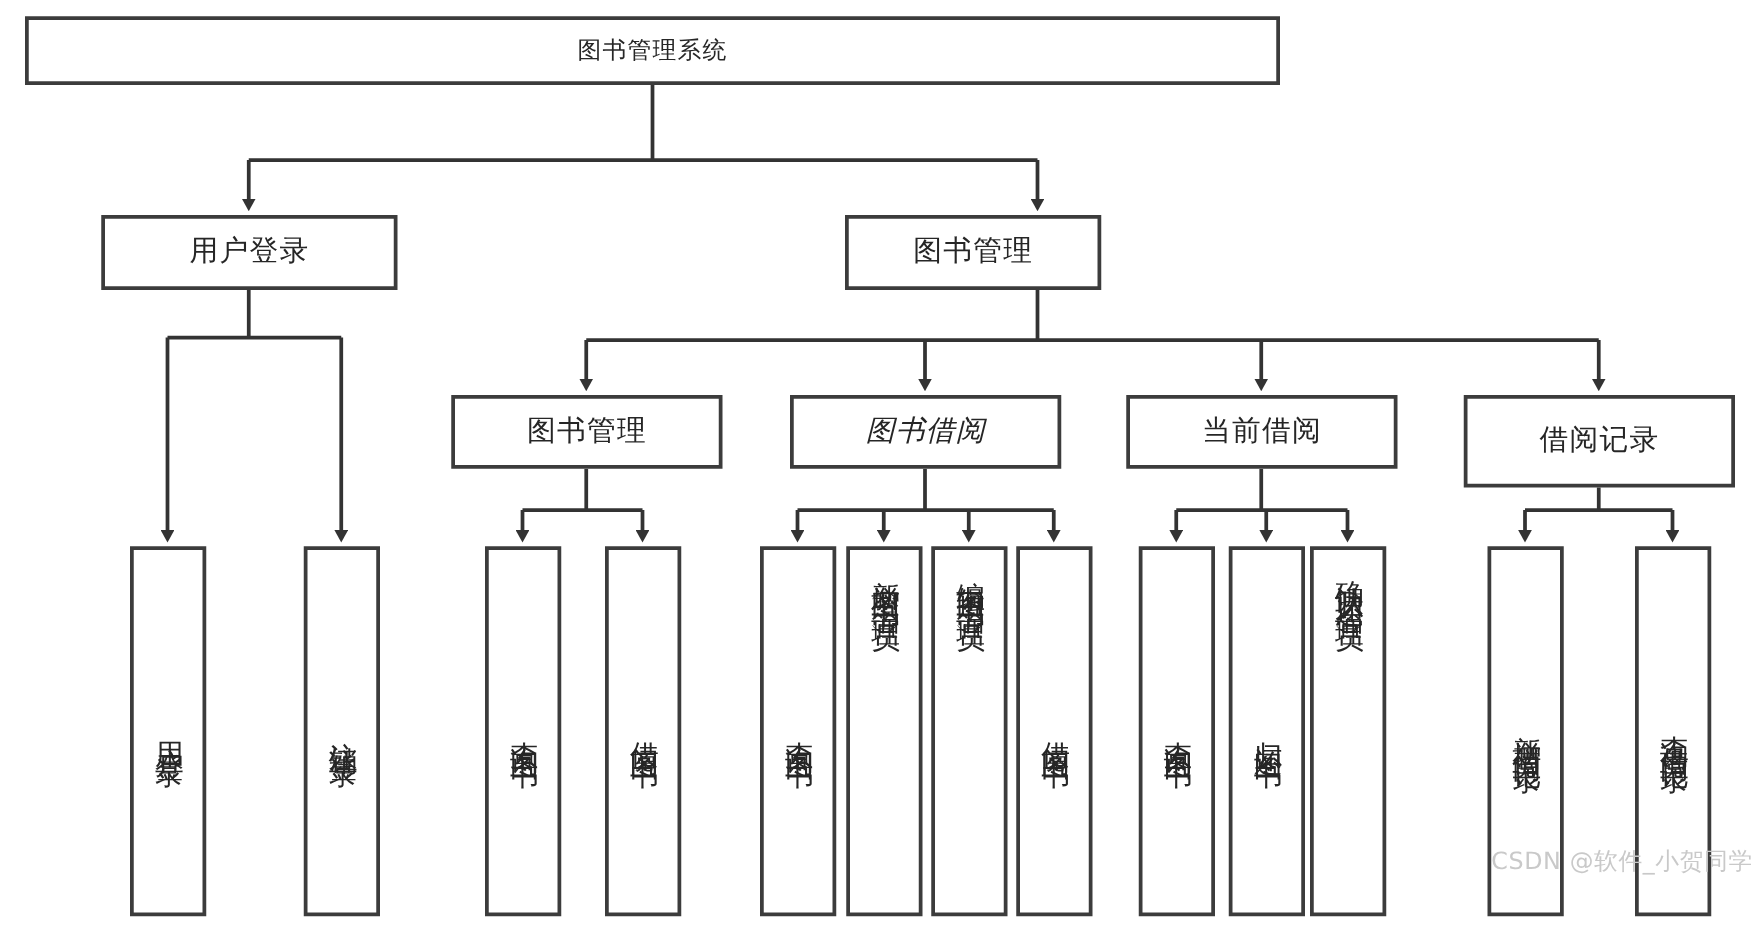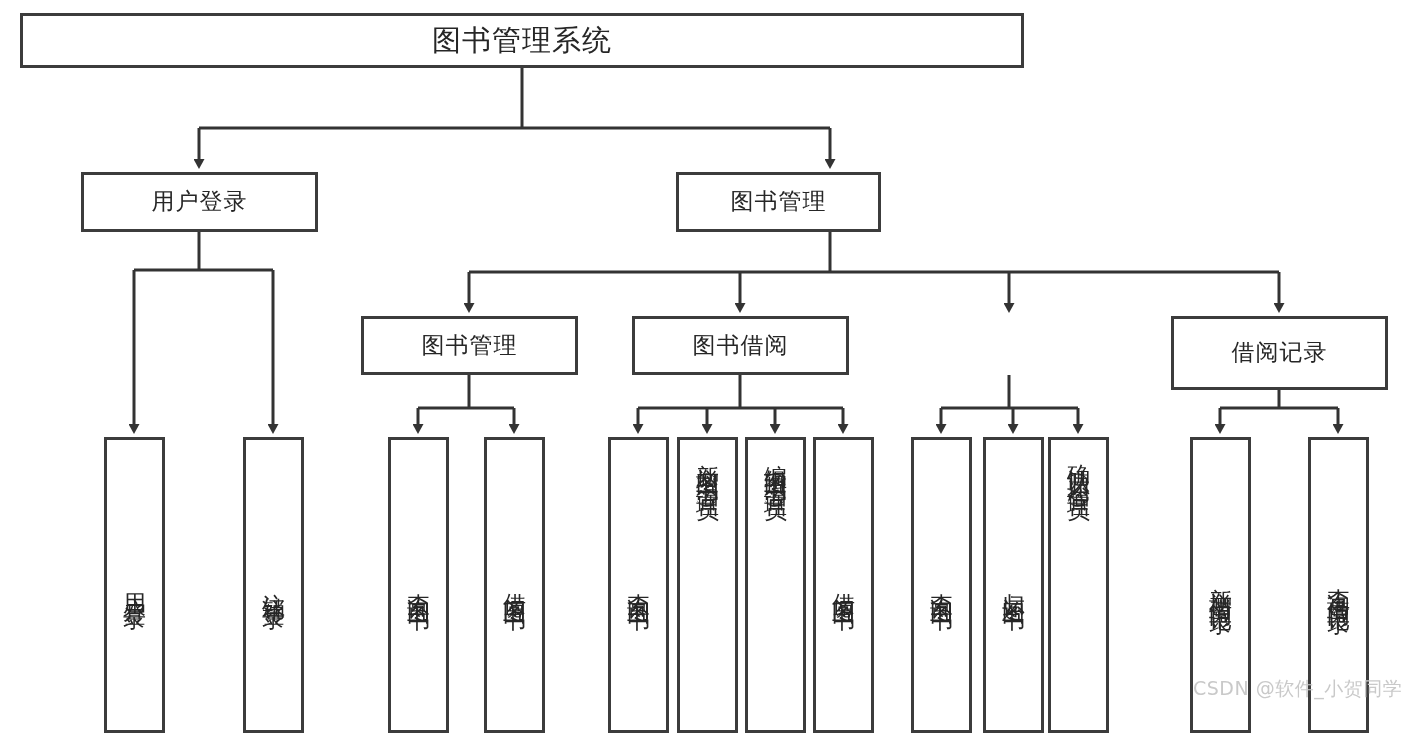--- a/index.html
+++ b/index.html
@@ -42,21 +42,21 @@
     text-align: center;
     line-height: 1.18;
     white-space: nowrap;
   }
   
   .node.horiz .label {
     font-size: 23px;
     letter-spacing: 1px;
   }
   .node.root .label {
-    font-size: 29px;
+    font-size: 19px;
     letter-spacing: 1px;
   }
   
   .node.vert {
     align-items: flex-start;
     justify-content: center;
     padding-top: 6px;
   }
   .node.vert .label {
     writing-mode: vertical-rl;
@@ -141,22 +141,25 @@
   <div class="node horiz" style="left:81px; top:172px; width:237px; height:60px;">
     <span class="label">用户登录</span>
   </div>
   <div class="node horiz" style="left:676px; top:172px; width:205px; height:60px;">
     <span class="label">图书管理</span>
   </div>
 
   <div class="node horiz" style="left:361px; top:316px; width:217px; height:59px;">
     <span class="label">图书管理</span>
   </div>
-  <div class="node horiz" style="left:632px; top:316px; width:217px; height:59px;">
+  <div class="node horiz" style="left:632px; top:316px; width:217px; height:59px;font-style:italic;">
     <span class="label">图书借阅</span>
+  </div>
+  <div class="node horiz" style="left:901px; top:316px; width:217px; height:59px;">
+    <span class="label">当前借阅</span>
   </div>
   <div class="node horiz" style="left:1171px; top:316px; width:217px; height:74px;">
     <span class="label">借阅记录</span>
   </div>
 
   <div class="node vert mid" style="left:104px; top:437px; width:61px; height:296px;">
     <span class="label">用户登录</span>
   </div>
   <div class="node vert mid" style="left:243px; top:437px; width:61px; height:296px;">
     <span class="label">注销登录</span>

